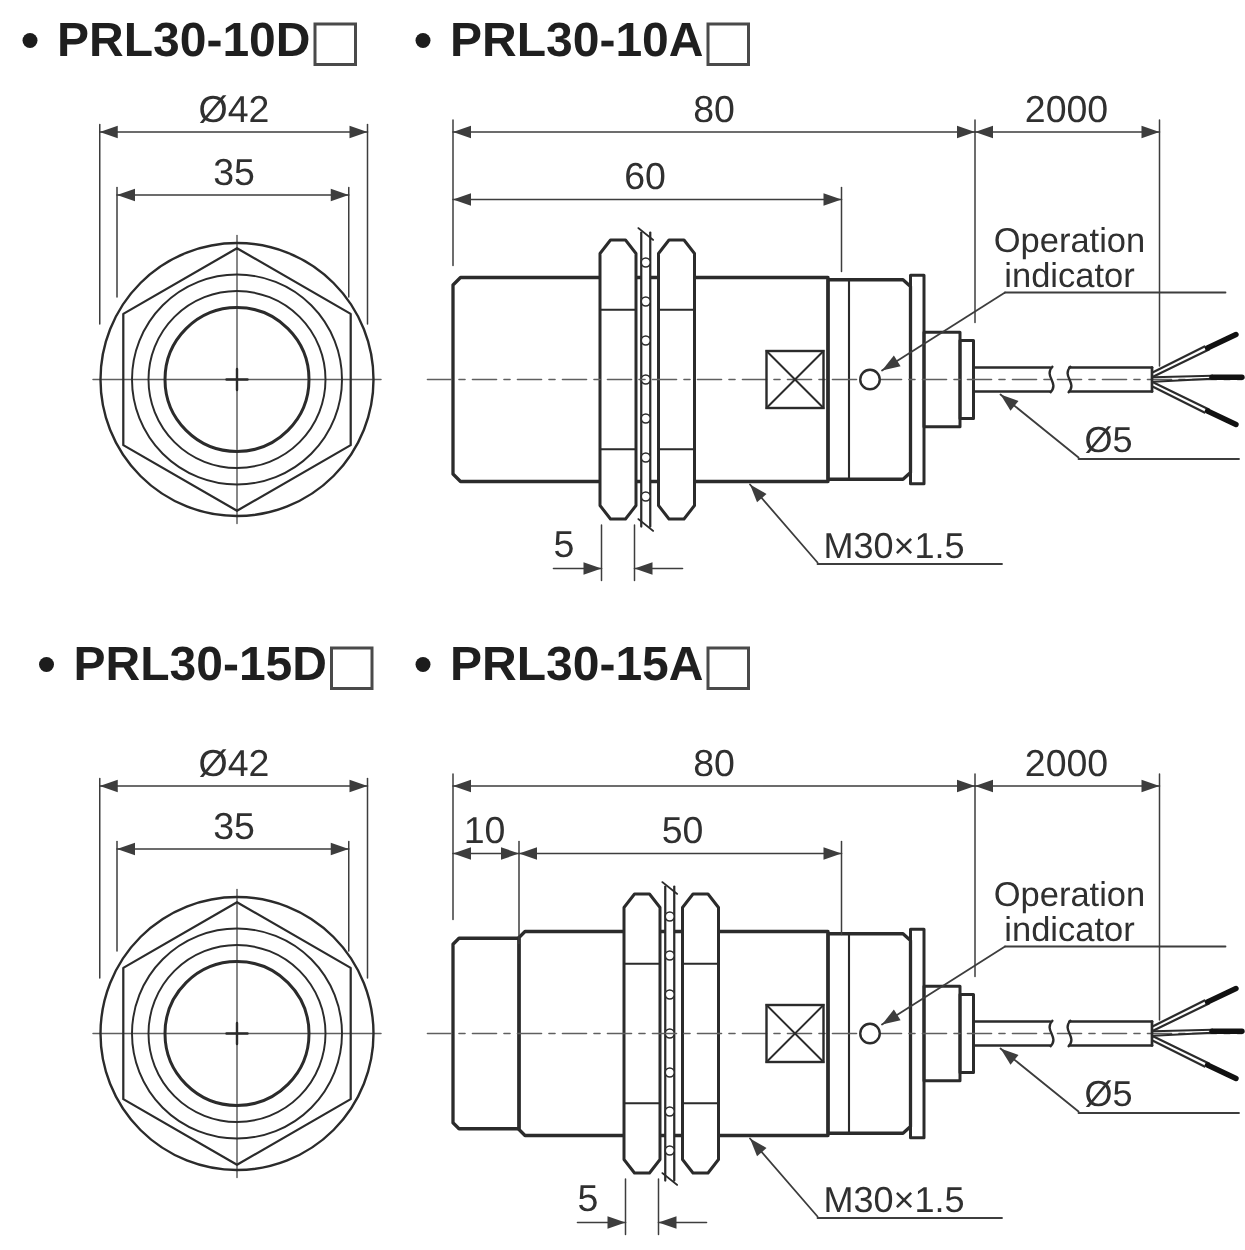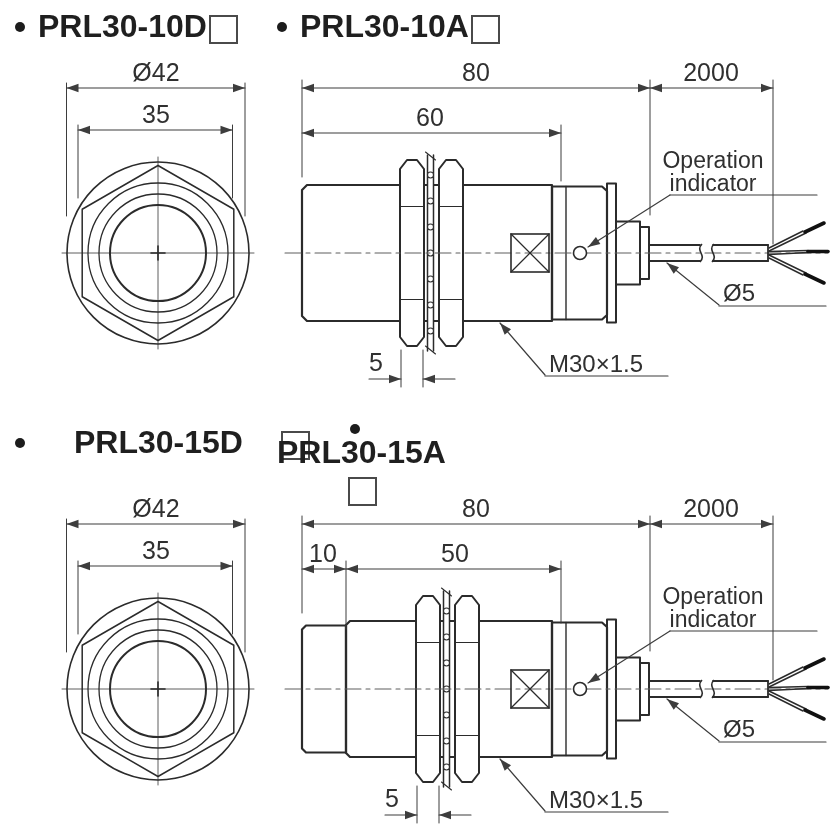--- a/index.html
+++ b/index.html
@@ -25,26 +25,26 @@
       <span class="model-box"></span>
     </div>
     <div class="title-group" style="left:277px;text-align:center;">
       <span class="bullet"></span>
       <span class="title-text">PRL30-10A</span>
       <span class="model-box"></span>
     </div>
   </div>
 
   <div class="title-row" style="top:424px;">
-    <div class="title-group" style="left:15px;gap:36px;">
+    <div class="title-group" style="left:26px;">
       <span class="bullet"></span>
       <span class="title-text">PRL30-15D</span>
       <span class="model-box"></span>
     </div>
-    <div class="title-group" style="left:277px;flex-direction:column;">
+    <div class="title-group" style="left:277px;">
       <span class="bullet"></span>
       <span class="title-text">PRL30-15A</span>
       <span class="model-box"></span>
     </div>
   </div>
 
   <svg id="fig" width="830" height="833" viewBox="0 0 830 833">
       <g>
         <g>
           <line x1="62" y1="253" x2="254" y2="253" stroke="#5f5f5f" stroke-width="1" fill="none" stroke-linecap="round"></line>

